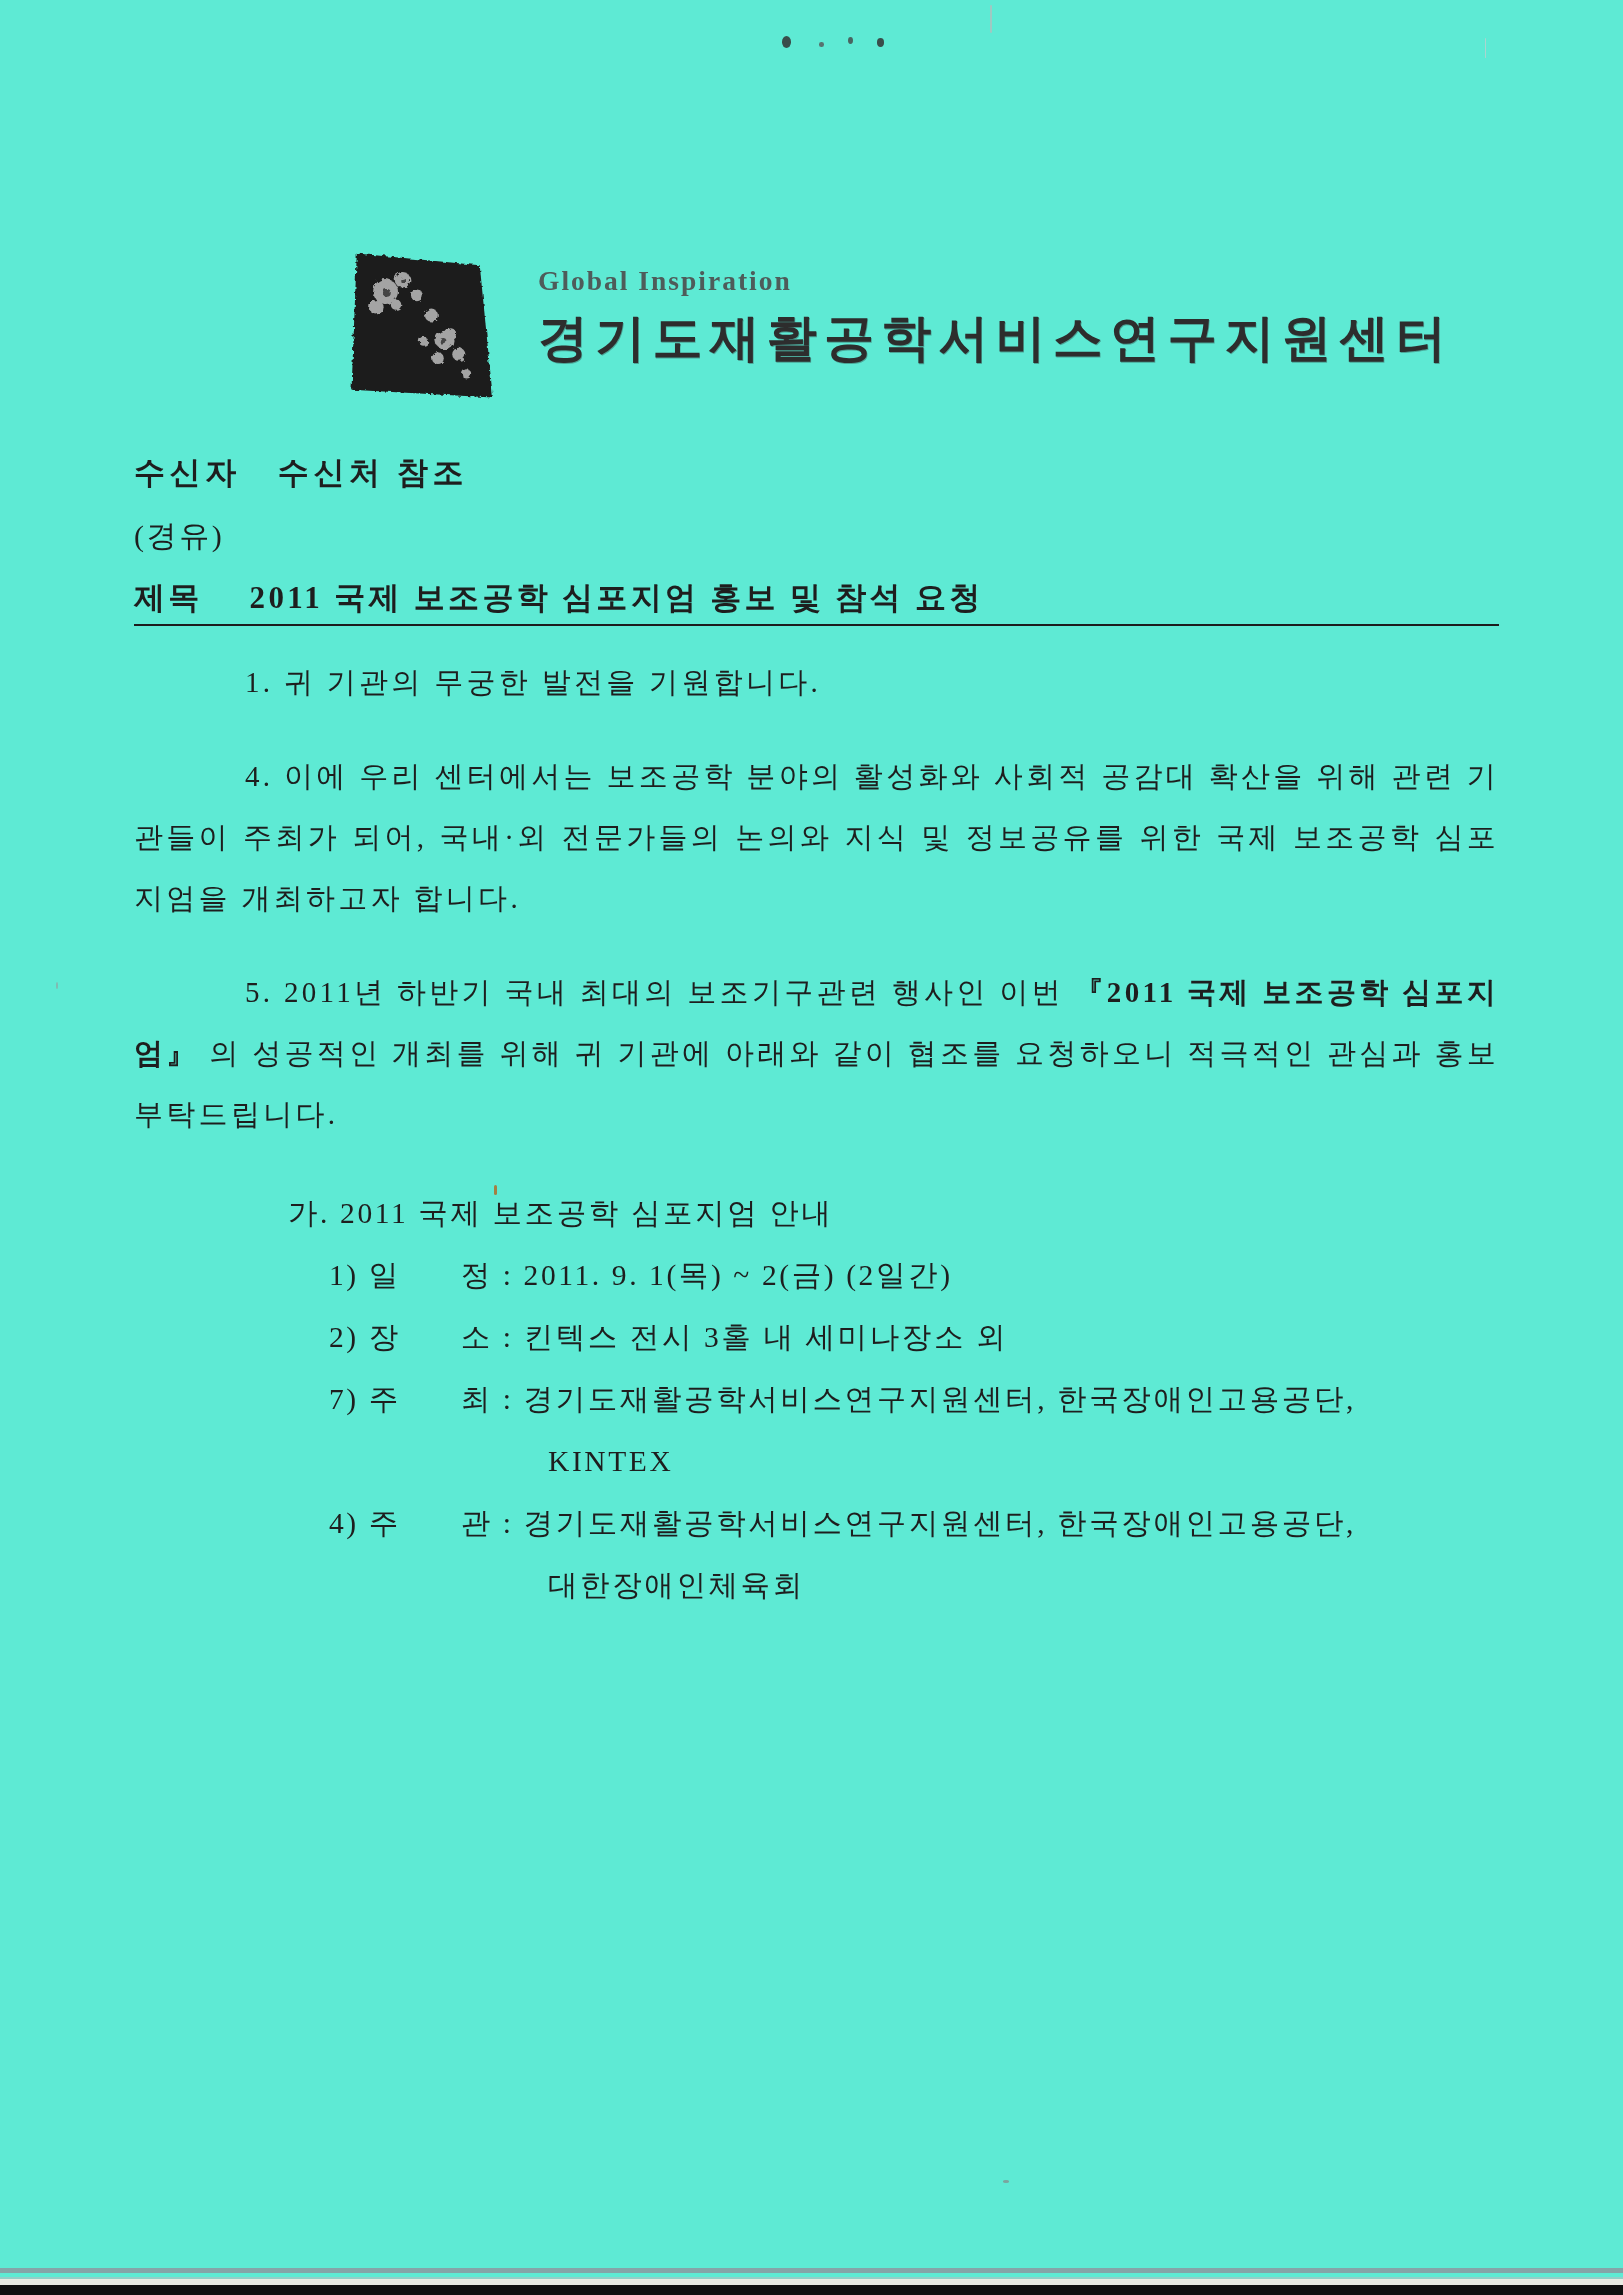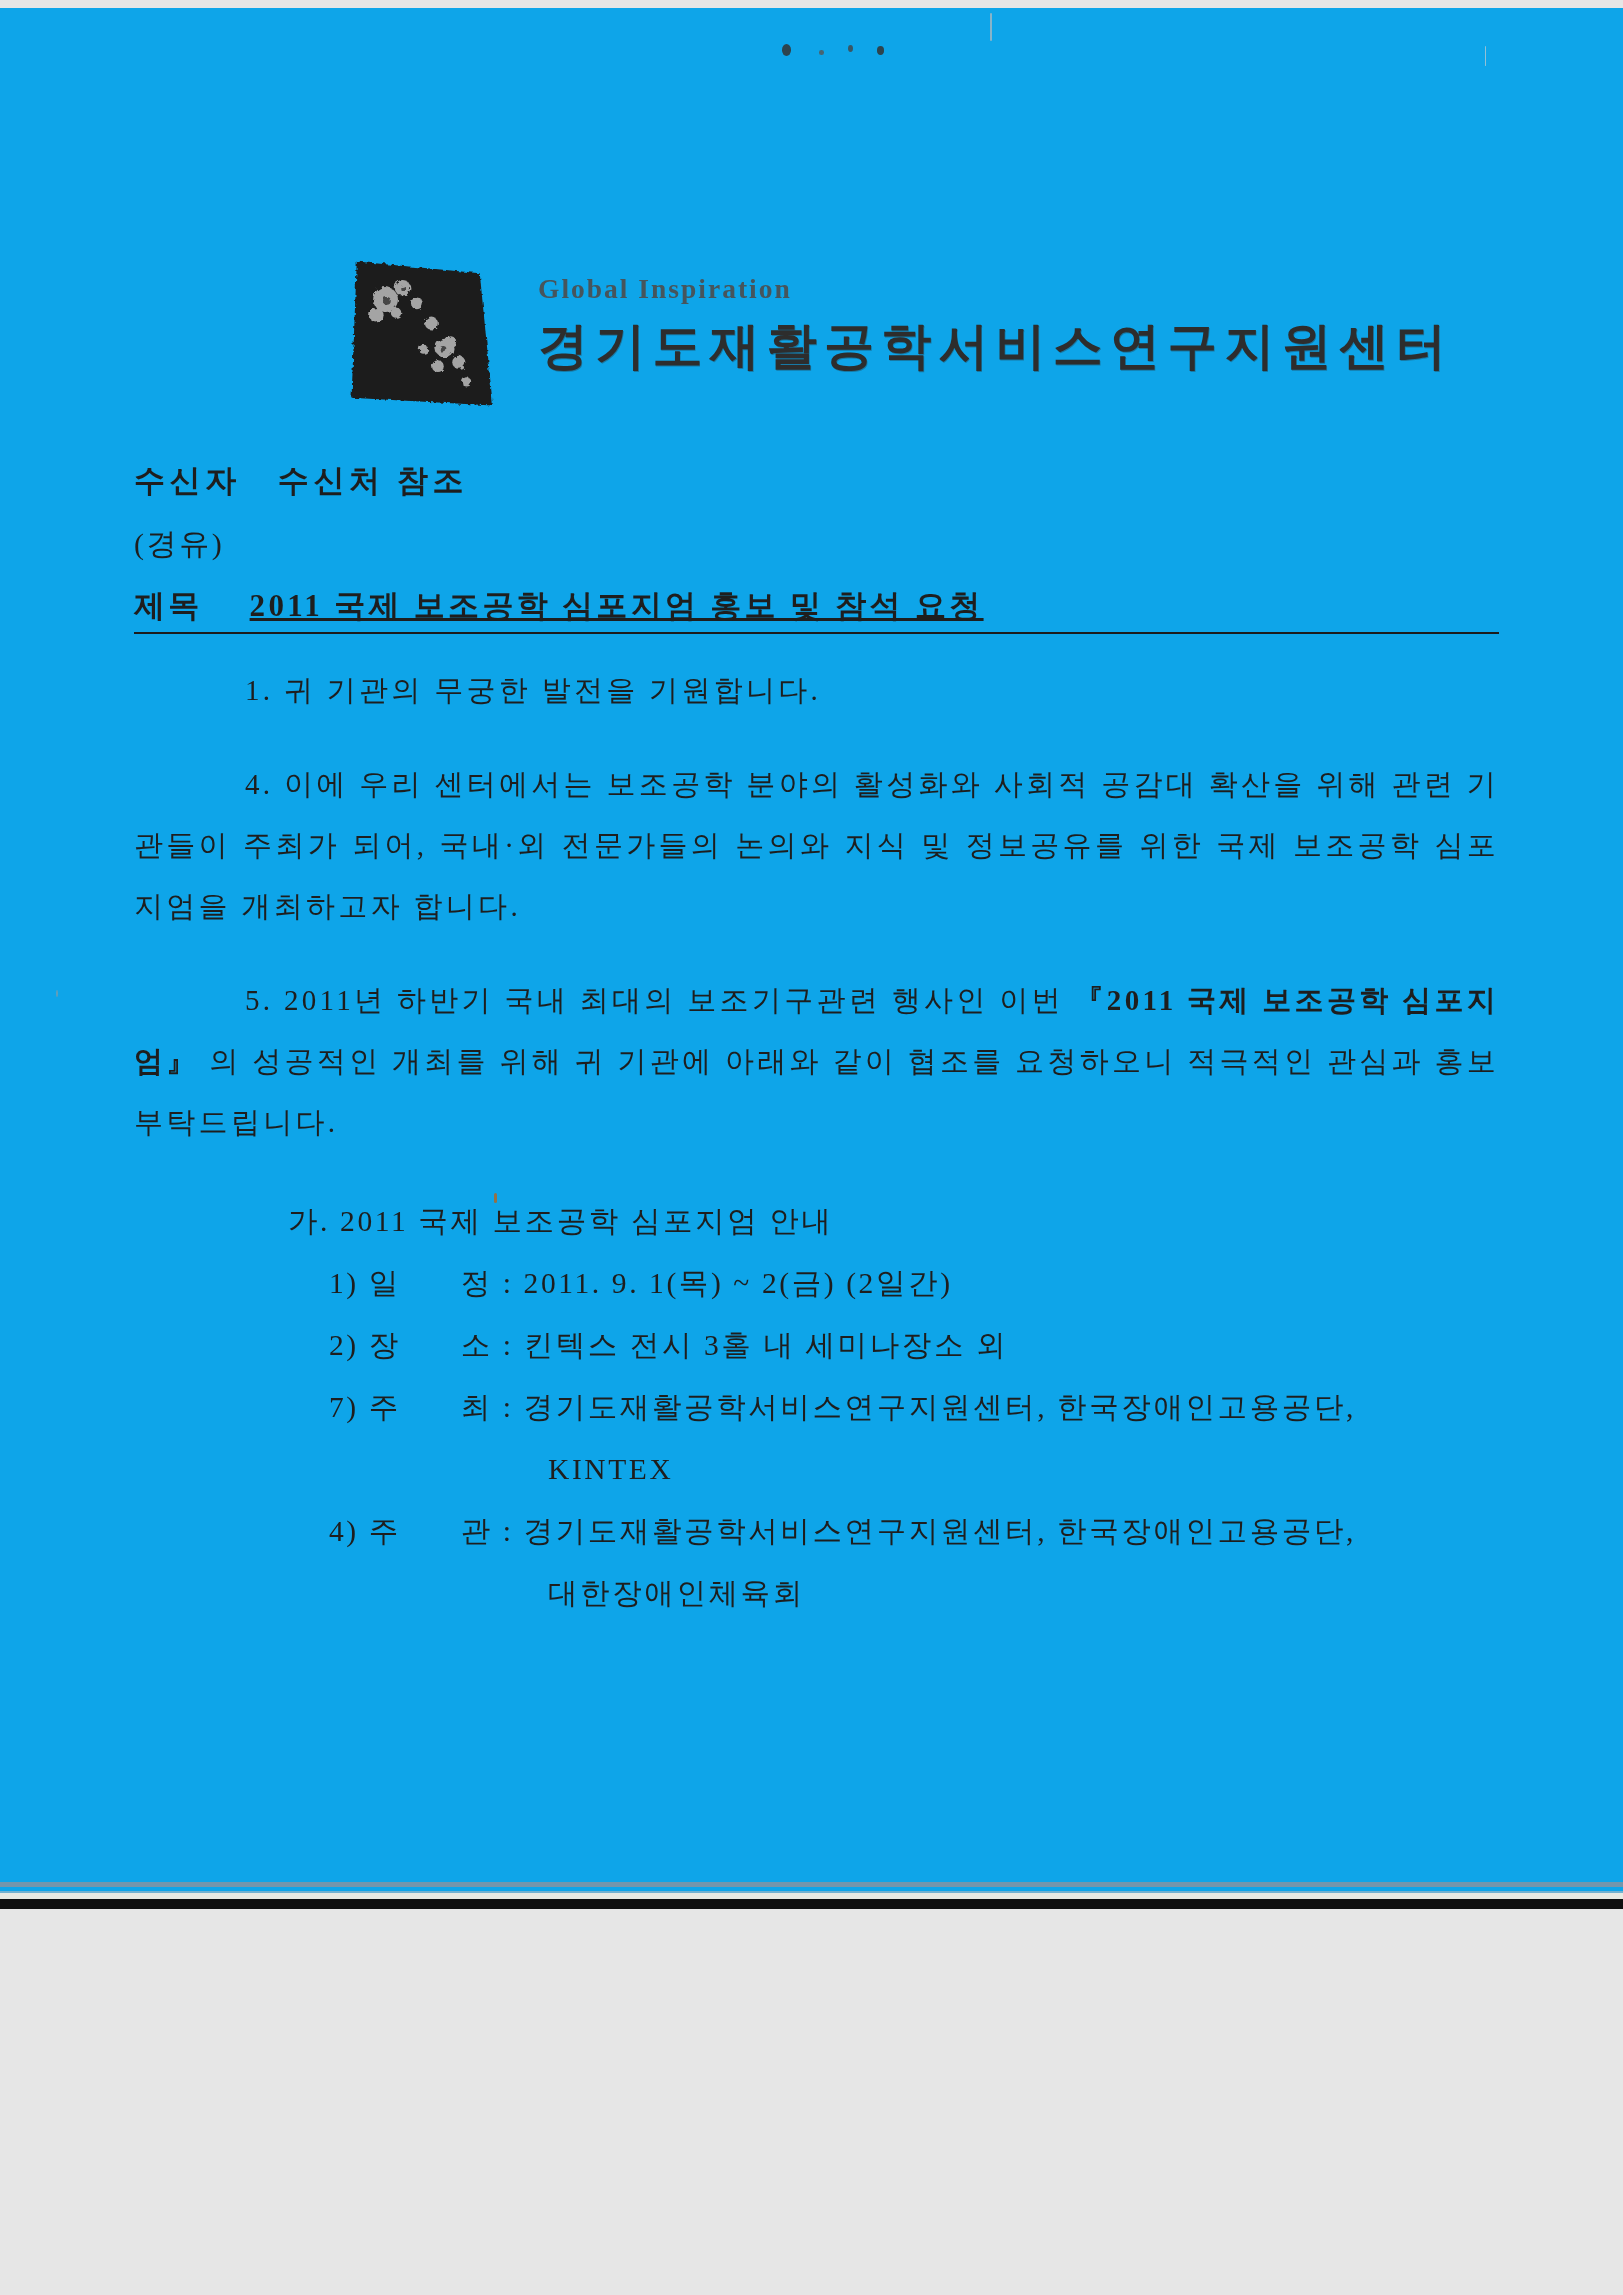--- a/index.html
+++ b/index.html
@@ -2,23 +2,23 @@
 <html lang="ko" style="font-size:10.5px"><head>
 <meta charset="utf-8">
 <title>Scanned official letter</title>
 <style>
   html, body { margin: 0; padding: 0; }
   body { background: #e6e6e6; }
 
   .page {
     position: relative;
     width: 1623px;
-    height: 1901px;
-    margin: 8px auto;
-    background: #0ea5e9;
+    height: 2295px;
+    margin: 0 auto;
+    background: #5eead4;
     overflow: hidden;
     font-family: "Liberation Serif", "DejaVu Serif", serif;
     color: #1e1e1e;
   }
 
   
   .logo-row {
     display: flex;
     align-items: flex-start;
     margin: 243px 0 0 345px;
@@ -61,21 +61,21 @@
   }
   .subject {
     margin-top: 19.6px;
     padding-bottom: 5px;
     border-bottom: 2.6px solid #1c1c1c;
     font-size: 31px;
     font-weight: bold;
     letter-spacing: 3.3px;
     display: flex;
   }
-  .subject-text { margin-left: 47px; text-decoration: underline; }
+  .subject-text { margin-left: 47px; }
 
   .para {
     margin: 33px 0 0 0;
     font-size: 29px;
     line-height: 61px;
     letter-spacing: 3.3px;
     text-align: justify;
     text-indent: 111px;
     word-break: break-all;
   }

